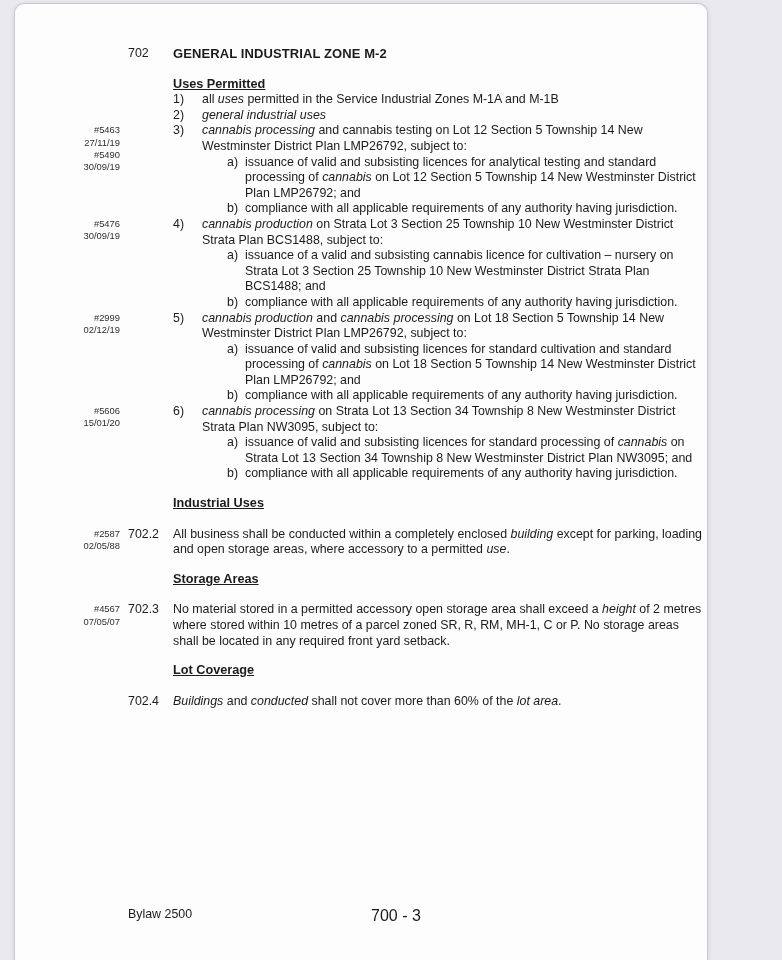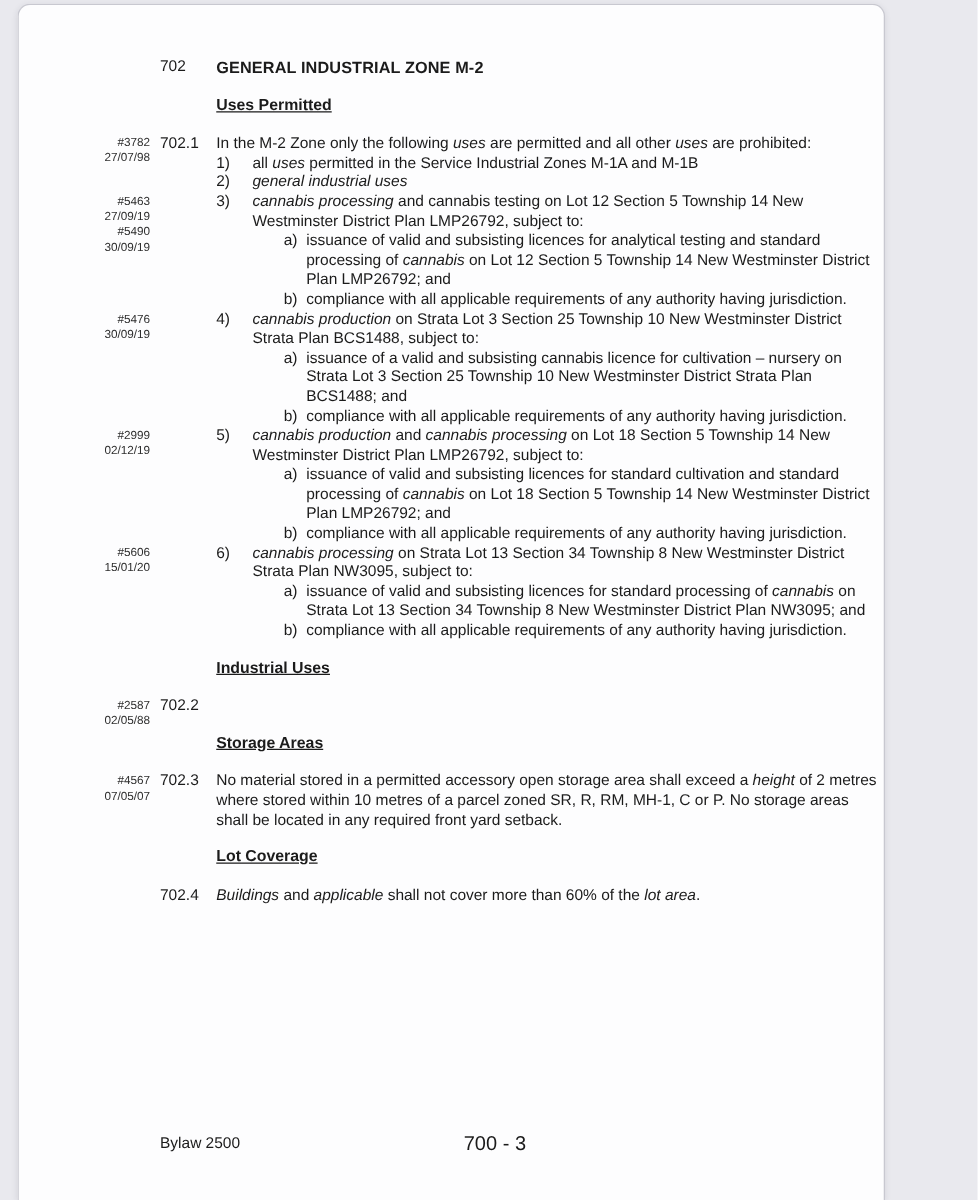--- a/index.html
+++ b/index.html
@@ -44,28 +44,20 @@
 
     <div class="row">
       <div class="n">702</div>
       <div class="b"><span class="title">GENERAL INDUSTRIAL ZONE M-2</span></div>
     </div>
 
     <div class="row hrow">
       <div class="b"><span class="sh">Uses Permitted</span></div>
     </div>
 
-    <div class="row crow">
-      <div class="m">
-        <div>#3782</div>
-        <div>27/07/98</div>
-      </div>
-      <div class="n">702.1</div>
-      <div class="b"><span>In the M-2 Zone only the following </span><span class="it">uses</span><span> are permitted and all other </span><span class="it">uses</span><span> are prohibited:</span></div>
-    </div>
 
     <div class="row">
       <div class="b">
         <div class="item">
           <span class="mk">1)</span>
           <span class="tx"><span>all </span><span class="it">uses</span><span> permitted in the Service Industrial Zones M-1A and M-1B</span></span>
         </div>
       </div>
     </div>
 
@@ -74,21 +66,21 @@
         <div class="item">
           <span class="mk">2)</span>
           <span class="tx"><span class="it">general industrial uses</span></span>
         </div>
       </div>
     </div>
 
     <div class="row">
       <div class="m">
         <div>#5463</div>
-        <div>27/09/19</div>
+        <div>27/11/19</div>
         <div>#5490</div>
         <div>30/09/19</div>
       </div>
       <div class="b">
         <div class="item">
           <span class="mk">3)</span>
           <span class="tx"><span class="it">cannabis processing</span><span> and cannabis testing on Lot 12 Section 5 Township 14 New Westminster District Plan LMP26792, subject to:</span></span>
         </div>
       </div>
     </div>
@@ -198,39 +190,40 @@
 
     <div class="row hrow">
       <div class="b"><span class="sh">Industrial Uses</span></div>
     </div>
     <div class="row crow">
       <div class="m">
         <div>#2587</div>
         <div>02/05/88</div>
       </div>
       <div class="n">702.2</div>
+      <div class="b"><span>All business shall be conducted within a completely enclosed </span><span class="it">building</span><span> except for parking, loading and open storage areas, where accessory to a permitted </span><span class="it">use</span><span>.</span></div>
     </div>
 
     <div class="row hrow">
       <div class="b"><span class="sh">Storage Areas</span></div>
     </div>
     <div class="row crow">
       <div class="m">
         <div>#4567</div>
         <div>07/05/07</div>
       </div>
       <div class="n">702.3</div>
       <div class="b"><span>No material stored in a permitted accessory open storage area shall exceed a </span><span class="it">height</span><span> of 2 metres where stored within 10 metres of a parcel zoned SR, R, RM, MH-1, C or P. No storage areas shall be located in any required front yard setback.</span></div>
     </div>
 
     <div class="row hrow">
       <div class="b"><span class="sh">Lot Coverage</span></div>
     </div>
     <div class="row crow">
       <div class="n">702.4</div>
-      <div class="b"><span class="it">Buildings</span><span> and </span><span class="it">applicable</span><span> shall not cover more than 60% of the </span><span class="it">lot area</span><span>.</span></div>
+      <div class="b"><span class="it">Buildings</span><span> and </span><span class="it">conducted</span><span> shall not cover more than 60% of the </span><span class="it">lot area</span><span>.</span></div>
     </div>
 
   </div>
 
   <div class="footer-left">Bylaw 2500</div>
   <div class="footer-center">700 - 3</div>
 </div>
 
 </body></html>

